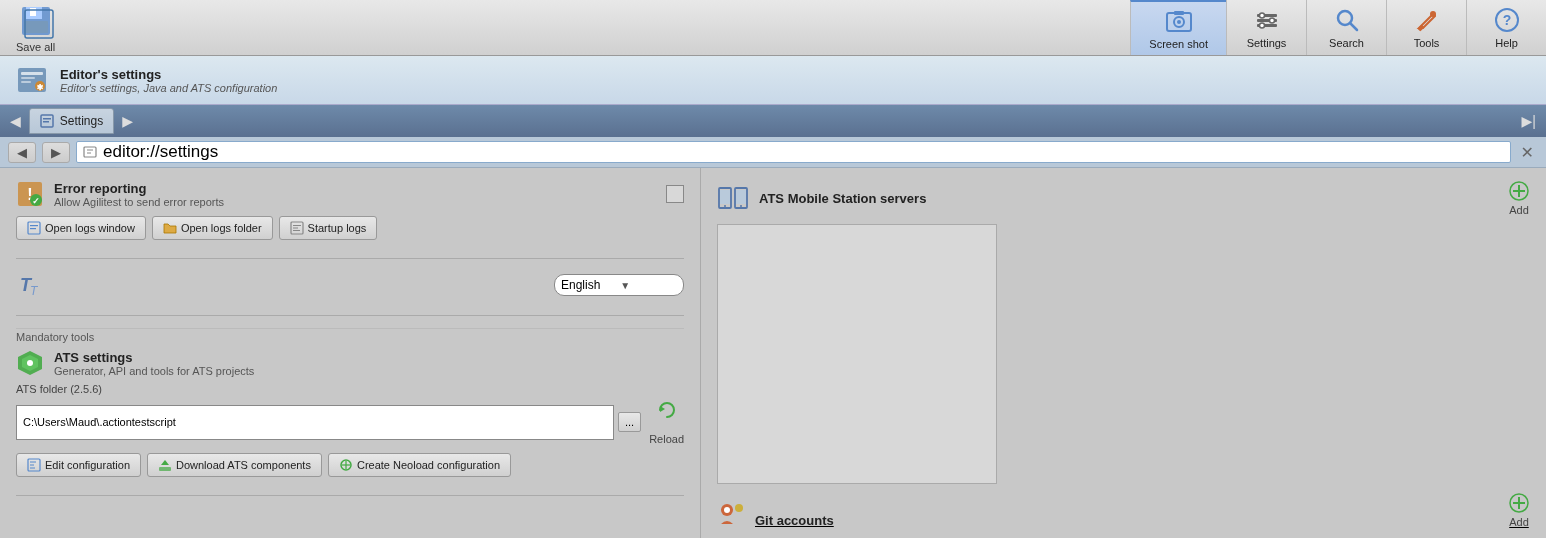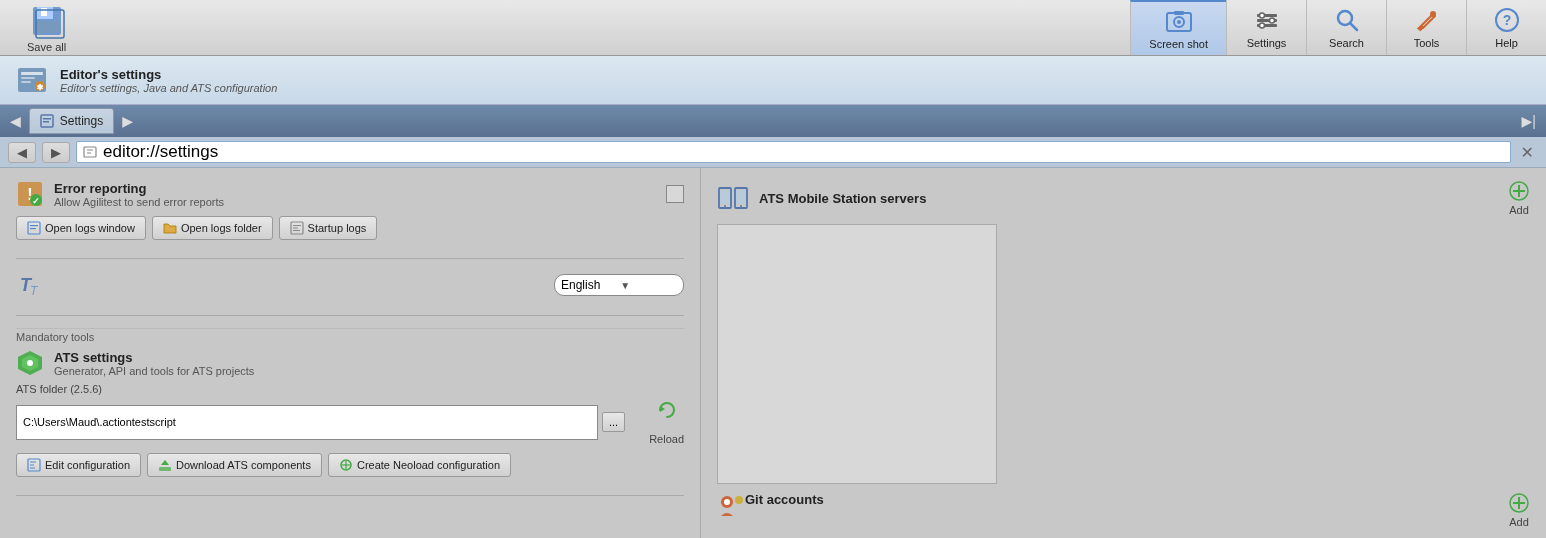--- a/index.html
+++ b/index.html
@@ -16,21 +16,21 @@
     .toolbar {
       display: flex;
       align-items: stretch;
       background: linear-gradient(to bottom, #e8e8e8, #d0d0d0);
       height: 56px;
       border-bottom: 1px solid #999;
     }
     .toolbar-left {
       display: flex;
       align-items: center;
-      padding: 4px 27px;
+      padding: 4px 16px;
       flex: 1;
       border-radius: 25px;
     }
     .toolbar-right {
       display: flex;
       align-items: stretch;
     }
     .toolbar-btn {
       display: flex;
       flex-direction: column;
@@ -290,22 +290,24 @@
       flex-direction: column;
       align-items: center;
       cursor: pointer;
       font-size: 11px;
       color: #444;
       gap: 2px;
     }
 
     .git-accounts-row {
       display: flex;
-      align-items: flex-start;
+      align-items: flex-end;
+      gap: 10px;
       margin-top: 8px;
+      text-decoration: underline;
     }
 
     
     .mandatory-tools-label {
       font-size: 11px;
       color: #555;
       margin: 6px 0 4px 0;
       padding: 2px 0;
       border-top: 1px solid #bbb;
     }
@@ -512,21 +514,21 @@
           <div class="setting-title">ATS settings</div>
           <div class="setting-desc">Generator, API and tools for ATS projects</div>
         </div>
       </div>
 
       <div class="ats-folder-label">ATS folder (2.5.6)</div>
 
       <div class="ats-folder-row">
         <input type="text" class="folder-input" value="C:\Users\Maud\.actiontestscript" style="">
         <button class="folder-dots-btn">...</button>
-        <div class="reload-btn" style="margin-left:20px;gap:12px;">
+        <div class="reload-btn" style="margin-left:4px;gap:12px;">
           <svg width="22" height="22" viewBox="0 0 22 22">
             <path d="M4 11 A7 7 0 1 1 11 18" fill="none" stroke="#44aa44" stroke-width="2" stroke-linecap="round"></path>
             <polygon points="4,7 4,13 9,10" fill="#44aa44"></polygon>
           </svg>
           <span>Reload</span>
         </div>
       </div>
 
       <div class="btn-row">
         <button class="small-btn">

